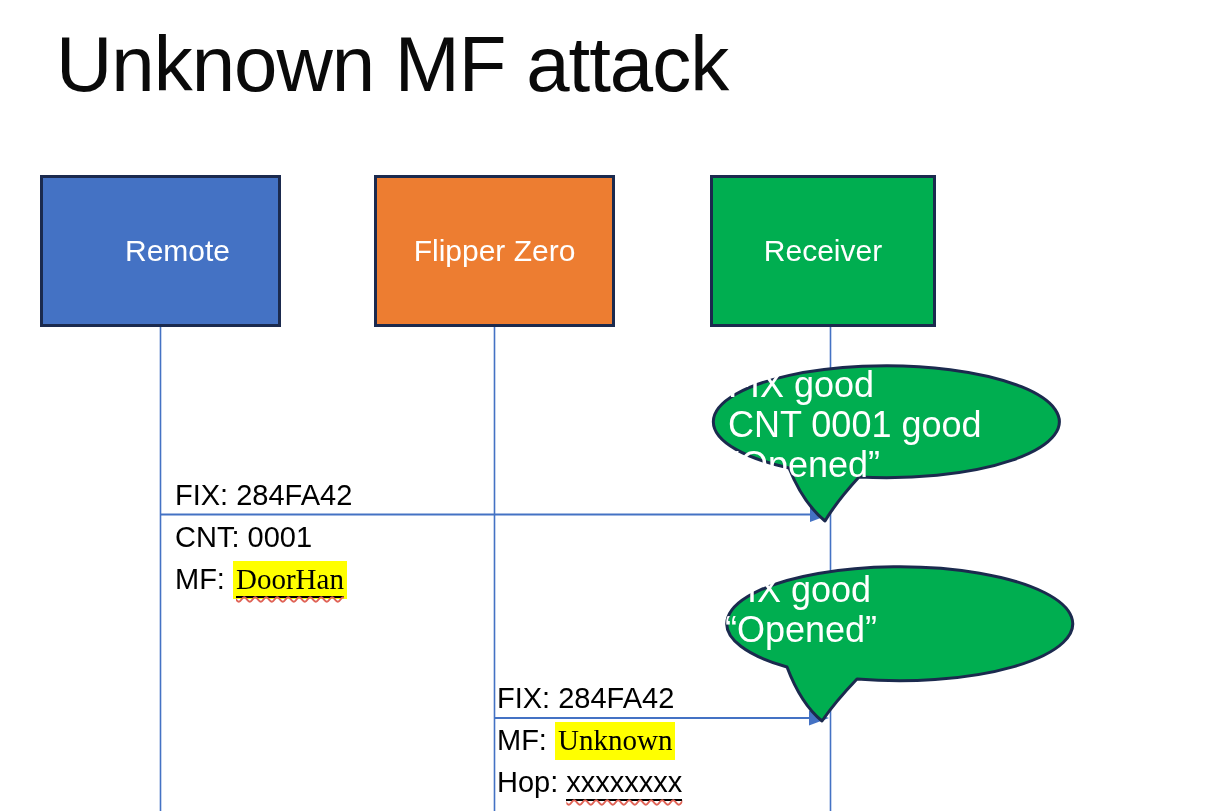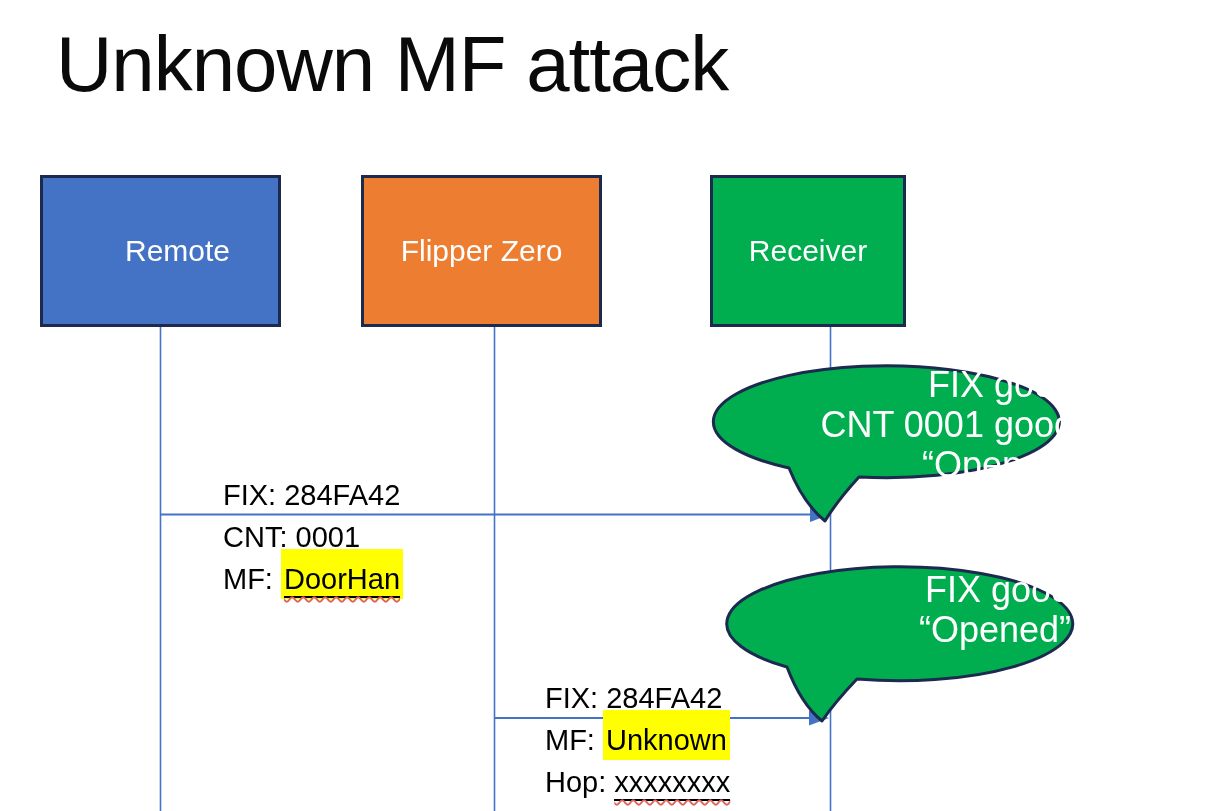--- a/index.html
+++ b/index.html
@@ -21,40 +21,40 @@
     font-size:78px;font-weight:300;letter-spacing:-1px;
     color:#0a0a0a;line-height:1.15;white-space:nowrap;
   }
   .actor{
     position:absolute;top:175px;width:241px;height:152px;
     box-sizing:border-box;border:3px solid var(--c-border);
     display:flex;align-items:center;justify-content:center;
   }
   .actor .lbl{color:#ffffff;font-size:30px;white-space:nowrap;}
   #actor-remote{left:40px;background:var(--c-blue);padding-left:34px;}
-  #actor-flipper{left:361px;background:var(--c-orange);justify-content:center;}
-  #actor-receiver{left:710px;width:196px;background:var(--c-green);}
+  #actor-flipper{left:374px;background:var(--c-orange);justify-content:center;}
+  #actor-receiver{left:710px;width:226px;background:var(--c-green);}
   #diagram-svg{position:absolute;left:0;top:0;width:1216px;height:811px;}
   .msg{
     position:absolute;font-size:29px;line-height:42px;color:#000;white-space:nowrap;
   }
-  .msg .line{display:block;margin-left:48px;}
+  .msg .line{display:block;}
   #message-1{left:175px;top:474px;}
   #message-2{left:497px;top:677px;}
-  .hl{background:var(--c-highlight);padding:14px 3px 4px 3px;}
+  .hl{background:var(--c-highlight);padding:2px 3px 4px 3px;font-family:Liberation Serif, serif;}
   .sq{
     text-decoration-line:underline;
     text-decoration-style:wavy;
     text-decoration-color:var(--c-squiggle);
     text-decoration-thickness:2px;
     text-underline-offset:7px;
   }
   .bu{border-bottom:2px solid #000;padding-bottom:1px;}
   .callout-text{
-    position:absolute;width:346px;text-align:right;
+    position:absolute;width:346px;text-align:left;
     color:#ffffff;font-size:36px;line-height:40px;white-space:nowrap;
   }
   #callout-1-text{left:728px;top:365px;}
   #callout-2-text{left:725px;top:570px;}
 </style>
 </head>
 <body>
 
 <div id="slide">
 

